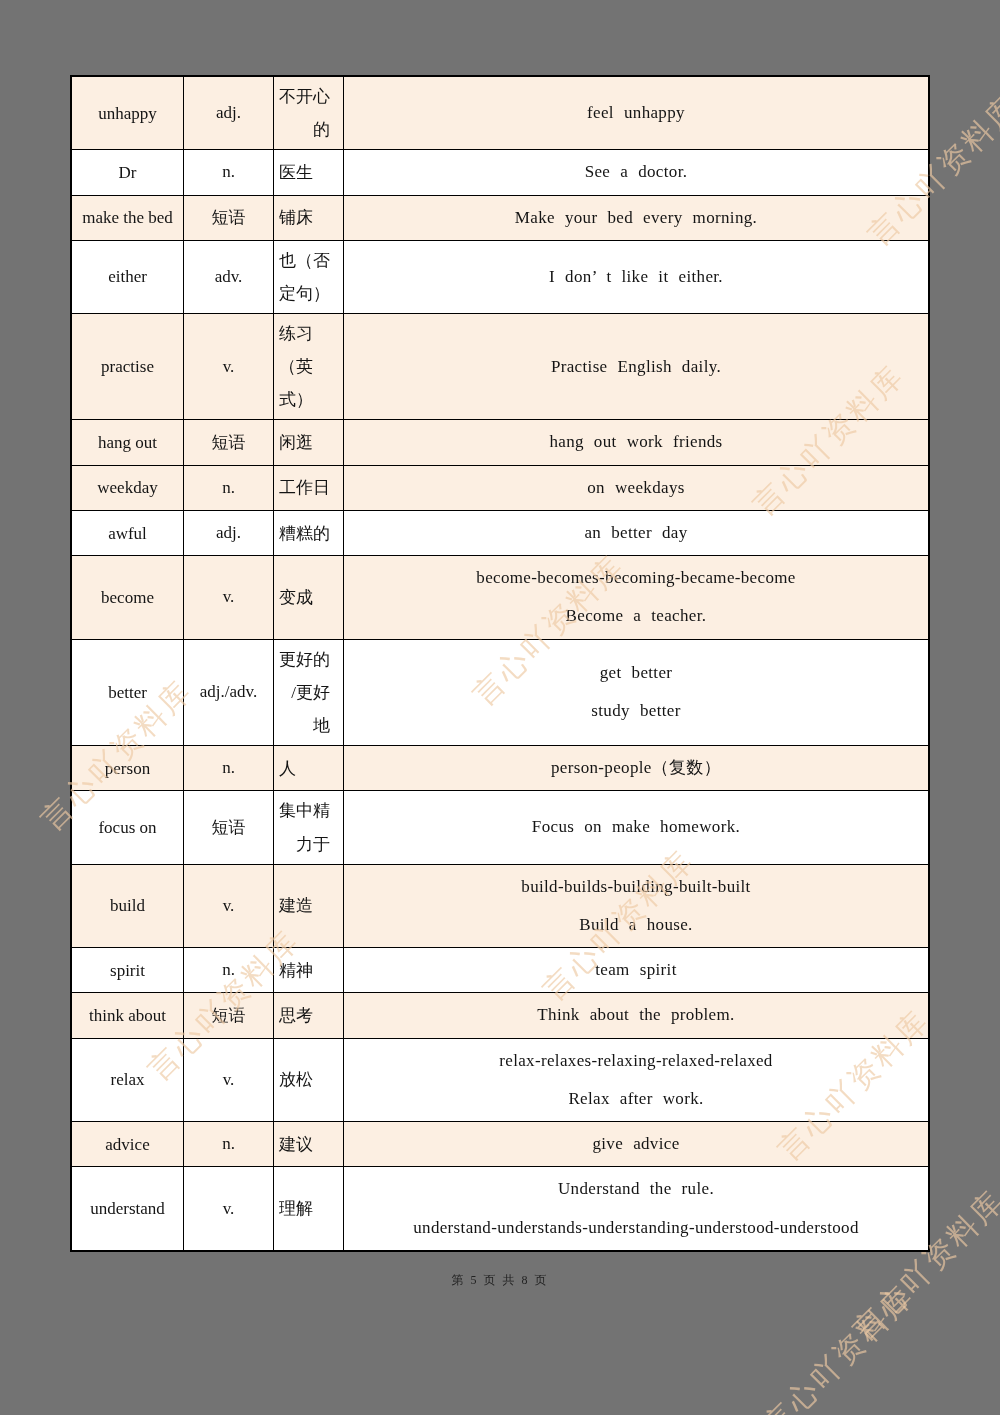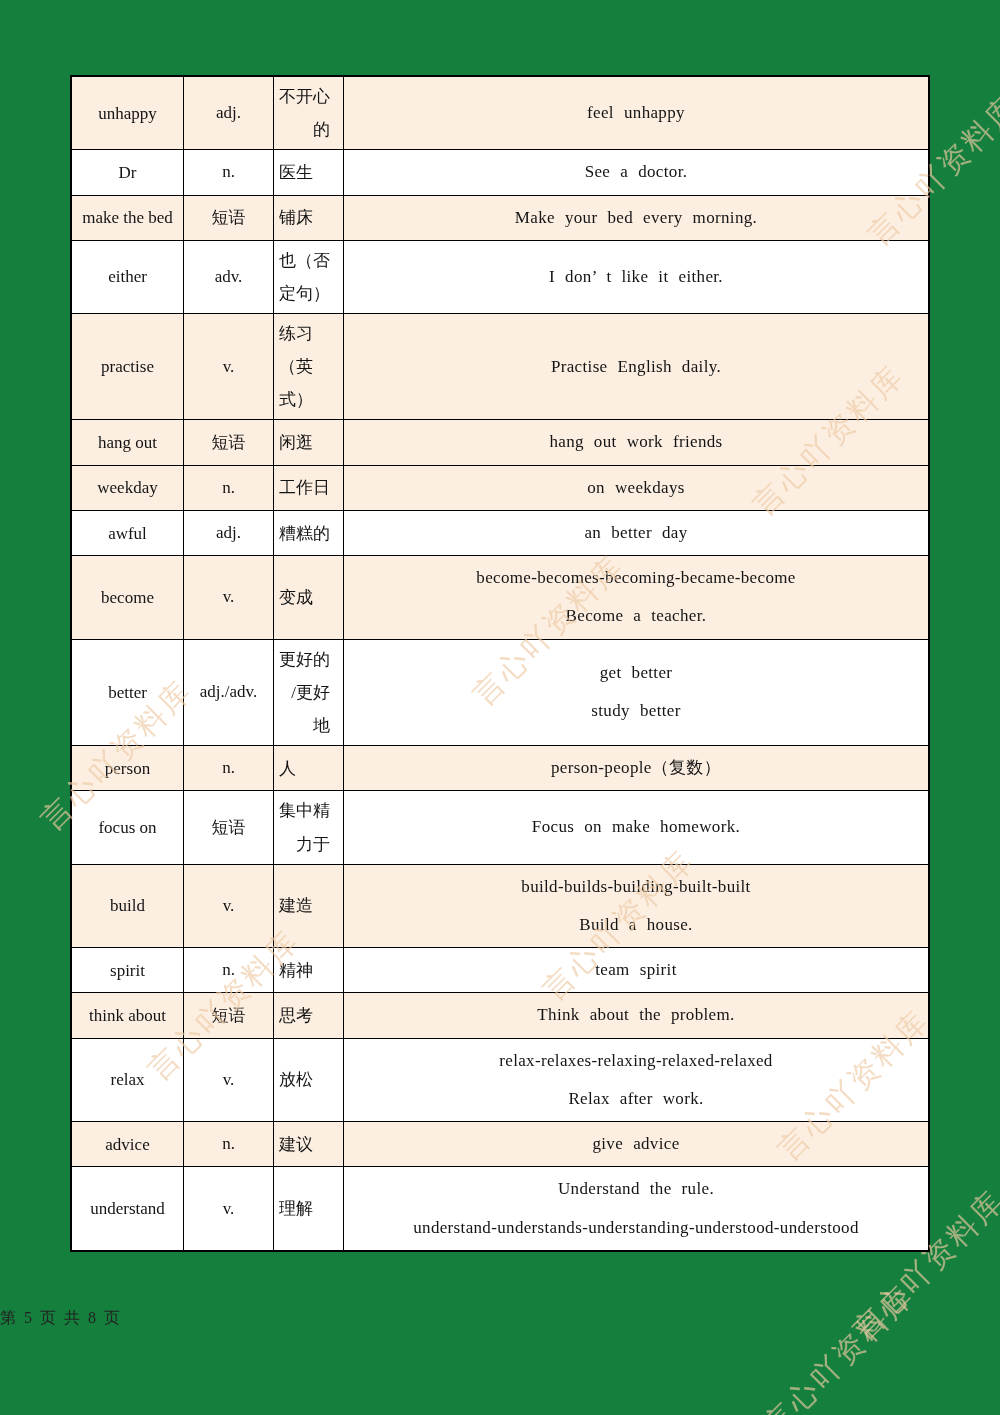--- a/index.html
+++ b/index.html
@@ -1,20 +1,20 @@
 <!DOCTYPE html>
 <html><head>
 <meta charset="utf-8">
 <style>
   * { margin:0; padding:0; box-sizing:border-box; }
   html,body { background:#ffffff; }
   .page {
     position:relative;
     width:1000px; height:1415px;
-    background:#15803d;
+    background:#737373;
     font-family:"Liberation Serif","DejaVu Serif",serif;
     overflow:hidden;
     margin:0 auto;
   }
   .vocab-table {
     position:absolute; left:70px; top:75px; width:860px;
     border:2px solid #000;
     z-index:1;
     background:transparent;
   }
@@ -42,22 +42,22 @@
     padding-left:5px;
   }
   .cell.word { line-height:1.6; }
   .ex-line {
     line-height:2.25;
     word-spacing:0.32em;
     letter-spacing:0.02em;
   }
   .ex-line.italic { }
   .footer {
-    position:absolute; left:0; top:1308px; width:100%;
-    font-size:16px; color:#222;
+    position:absolute; left:0; top:1272px; width:100%;
+    text-align:center; font-size:12px; color:#222;
     letter-spacing:2px; z-index:1;
   }
   .watermark-layer {
     position:absolute; inset:0; z-index:3;
     pointer-events:none;
   }
   .wm {
     position:absolute;
     transform:rotate(-45deg);
     transform-origin:center center;

